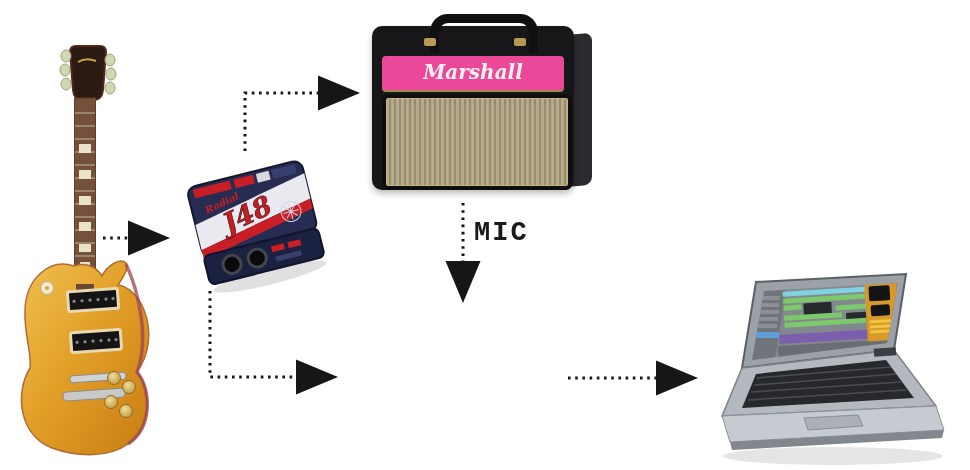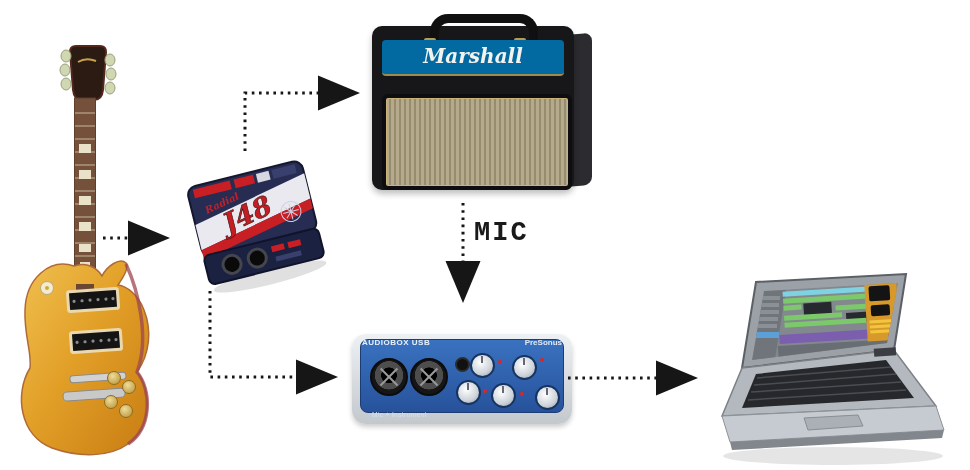--- a/index.html
+++ b/index.html
@@ -20,21 +20,21 @@
   
   .amp{position:absolute;left:372px;top:20px;width:220px;height:176px;z-index:10;}
   .amp .side{position:absolute;right:0;top:14px;width:30px;height:152px;background:#2b2b30;
     transform:skewY(-5deg);border-radius:0 8px 8px 0;}
   .amp .cab{position:absolute;left:0;top:6px;width:202px;height:164px;background:#17171a;
     border-radius:10px;box-shadow:0 4px 6px rgba(0,0,0,.25);}
   .amp .handle{position:absolute;left:58px;top:-6px;width:90px;height:30px;
     border:9px solid #101011;border-bottom:none;border-radius:18px 18px 0 0;}
   .amp .hcap{position:absolute;top:18px;width:12px;height:8px;background:#b89a55;border-radius:2px;}
   .amp .hcap.l{left:52px;} .amp .hcap.r{left:142px;}
-  .amp .panel{position:absolute;left:10px;top:20px;width:182px;height:34px;background:#0369a1;
+  .amp .panel{position:absolute;left:10px;top:36px;width:182px;height:34px;background:#ec4899;
     border-radius:4px;border-bottom:2px solid #a5withfix;}
   .amp .panel{border-bottom:2px solid #a08a50;}
   .amp .logo{position:absolute;left:0;right:0;top:4px;text-align:center;color:#f2f2ee;
     font-family:"DejaVu Serif",serif;font-style:italic;font-weight:bold;font-size:20px;}
   .amp .grille{position:absolute;left:10px;top:74px;width:182px;height:88px;border-radius:6px;
     border:4px solid #0e0e10;box-shadow:0 0 0 1px #c8b37a inset;
     background:repeating-linear-gradient(90deg,#b6aa8c 0 3px,#988c6e 3px 5px);}
 
   
   .abox{position:absolute;left:352px;top:334px;width:220px;height:90px;z-index:10;}
@@ -199,39 +199,20 @@
     <div class="cab"></div>
     <div class="handle"></div>
     <div class="hcap l"></div>
     <div class="hcap r"></div>
     <div class="panel">
       <div class="logo">Marshall</div>
     </div>
     <div class="grille"></div>
   </div>
 
-  <div class="abox">
-    <div class="wrap"></div>
-    <div class="face"></div>
-    <div class="title">AUDIOBOX USB</div>
-    <div class="brand">PreSonus</div>
-    <div class="jack j1"></div>
-    <div class="jack j2"></div>
-    <div class="btn48"></div>
-    <div class="knob k1"></div>
-    <div class="knob k2"></div>
-    <div class="knob k3"></div>
-    <div class="knob k4"></div>
-    <div class="knob k5"></div>
-    <div class="led a"></div>
-    <div class="led b"></div>
-    <div class="led c"></div>
-    <div class="led d"></div>
-    <div class="inlabel">Mic + Instrument</div>
-  </div>
 
   <svg class="laptop" width="255" height="206" viewBox="0 0 255 206">
     <defs>
       <clipPath id="screenClip">
           <polygon points="44,96 56,27 190,19 179,79"></polygon>
         </clipPath>
     </defs>
     <ellipse cx="125" cy="192" rx="110" ry="9" fill="#000" opacity=".10"></ellipse>
 
     <polygon points="34,104 48,18 198,10 186,86" fill="#9ba1a7" stroke="#5b6066" stroke-width="2"></polygon>

